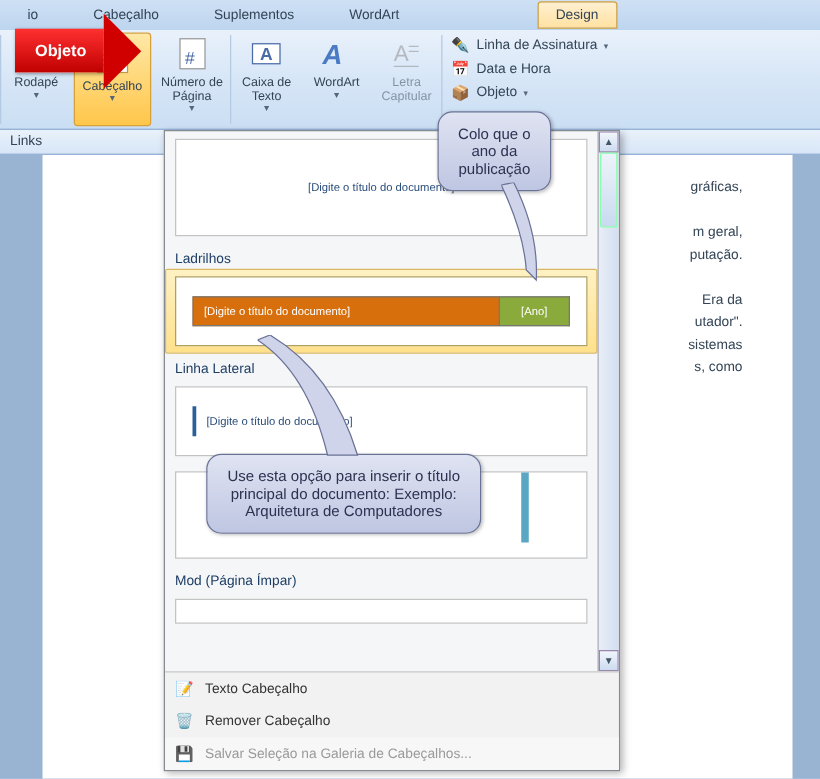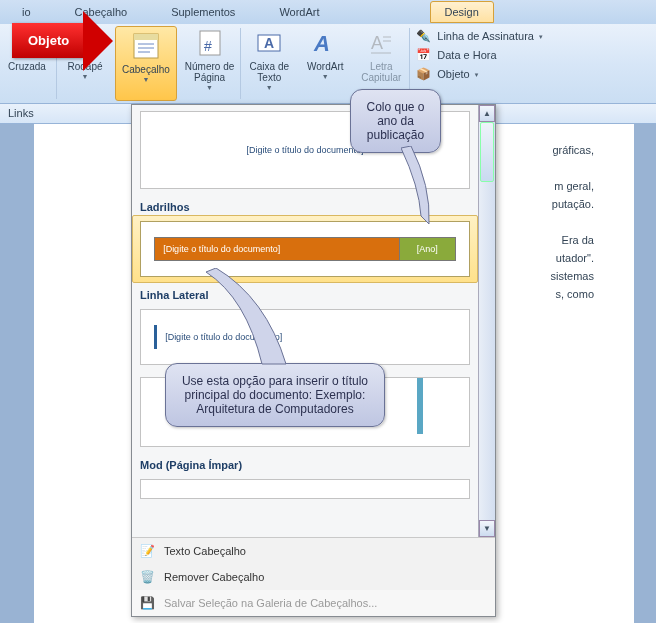--- a/index.html
+++ b/index.html
@@ -32,21 +32,21 @@
 .page p{margin-bottom:6px;text-align:right;color:#345}
 
 
 .gallery{position:absolute;left:131px;top:104px;width:365px;background:#f5f6f7;border:1px solid #868b91;box-shadow:2px 2px 6px rgba(0,0,0,.3);z-index:50}
 .gallery-scroll{height:432px;overflow:hidden;position:relative}
 .gallery-scroll .pad{margin-right:17px}
 .gallery-vscroll{position:absolute;right:0;top:0;width:17px;height:100%;background:linear-gradient(90deg,#e8eef7,#d3def0);border-left:1px solid #aab}
 .gallery-vscroll .btn{height:17px;background:linear-gradient(#f2f6fc,#cddcf0);border:1px solid #98a;font-size:8px;display:flex;align-items:center;justify-content:center;color:#456}
 .gallery-vscroll .thumb{position:absolute;top:17px;left:1px;right:1px;height:60px;background:linear-gradient(#eef3fa,#c9daf0);border:1px solid #8fa;border-radius:2px}
 .gitem{padding:4px 8px}
-.gtitle{font-size:11px;font-weight:bold;color:#1e3e66;padding:6px 8px 2px}
+.gtitle{font-size:11px;font-weight:normal;color:#1e3e66;padding:6px 8px 2px}
 .gprev{background:#fff;border:1px solid #c3c3c3;height:78px;margin:2px 0;position:relative;display:flex;align-items:center;justify-content:center;font-size:9px;color:#2a4d7a}
 .gitem.selected{background:linear-gradient(#fff1c4,#ffe18b);border:1px solid #d9b861;border-radius:2px;padding:3px 7px}
 .gitem.selected .gprev{border:1px solid #b0a060}
 
 
 .lad{display:flex;width:92%;height:24px}
 .lad .t{background:#d86f0d;color:#fff;flex:1;display:flex;align-items:center;padding-left:8px;font-size:9px;border:1px solid #777}
 .lad .y{background:#8aaa3b;color:#fff;width:56px;display:flex;align-items:center;justify-content:center;font-size:9px;border:1px solid #777;border-left:none}
 
 
@@ -84,24 +84,20 @@
 
 <div class="tabs">
   <div class="tab">io</div>
   <div class="tab">Cabeçalho</div>
   <div class="tab">Suplementos</div>
   <div class="tab">WordArt</div>
   <div class="tab" style="margin-left:80px;background:linear-gradient(#fff0d0,#ffe1a2);border:1px solid #d6a13a;border-radius:3px 3px 0 0">Design</div>
 </div>
 
 <div class="ribbon">
-  <div class="rgroup big" style="padding-left:4px">
-    <div class="icon">🔗</div>
-    <div class="lbl">Cruzada</div>
-  </div>
   <div class="sep"></div>
   <div class="rgroup big">
     <div class="icon">
       <svg width="28" height="28">
           <rect x="2" y="2" width="24" height="24" fill="#fff" stroke="#999"></rect>
           <rect x="2" y="20" width="24" height="6" fill="#e7dca0"></rect>
           <line x1="6" y1="8" x2="22" y2="8" stroke="#6a88c4"></line>
           <line x1="6" y1="12" x2="22" y2="12" stroke="#6a88c4"></line>
           <line x1="6" y1="16" x2="18" y2="16" stroke="#6a88c4"></line>
         </svg>

